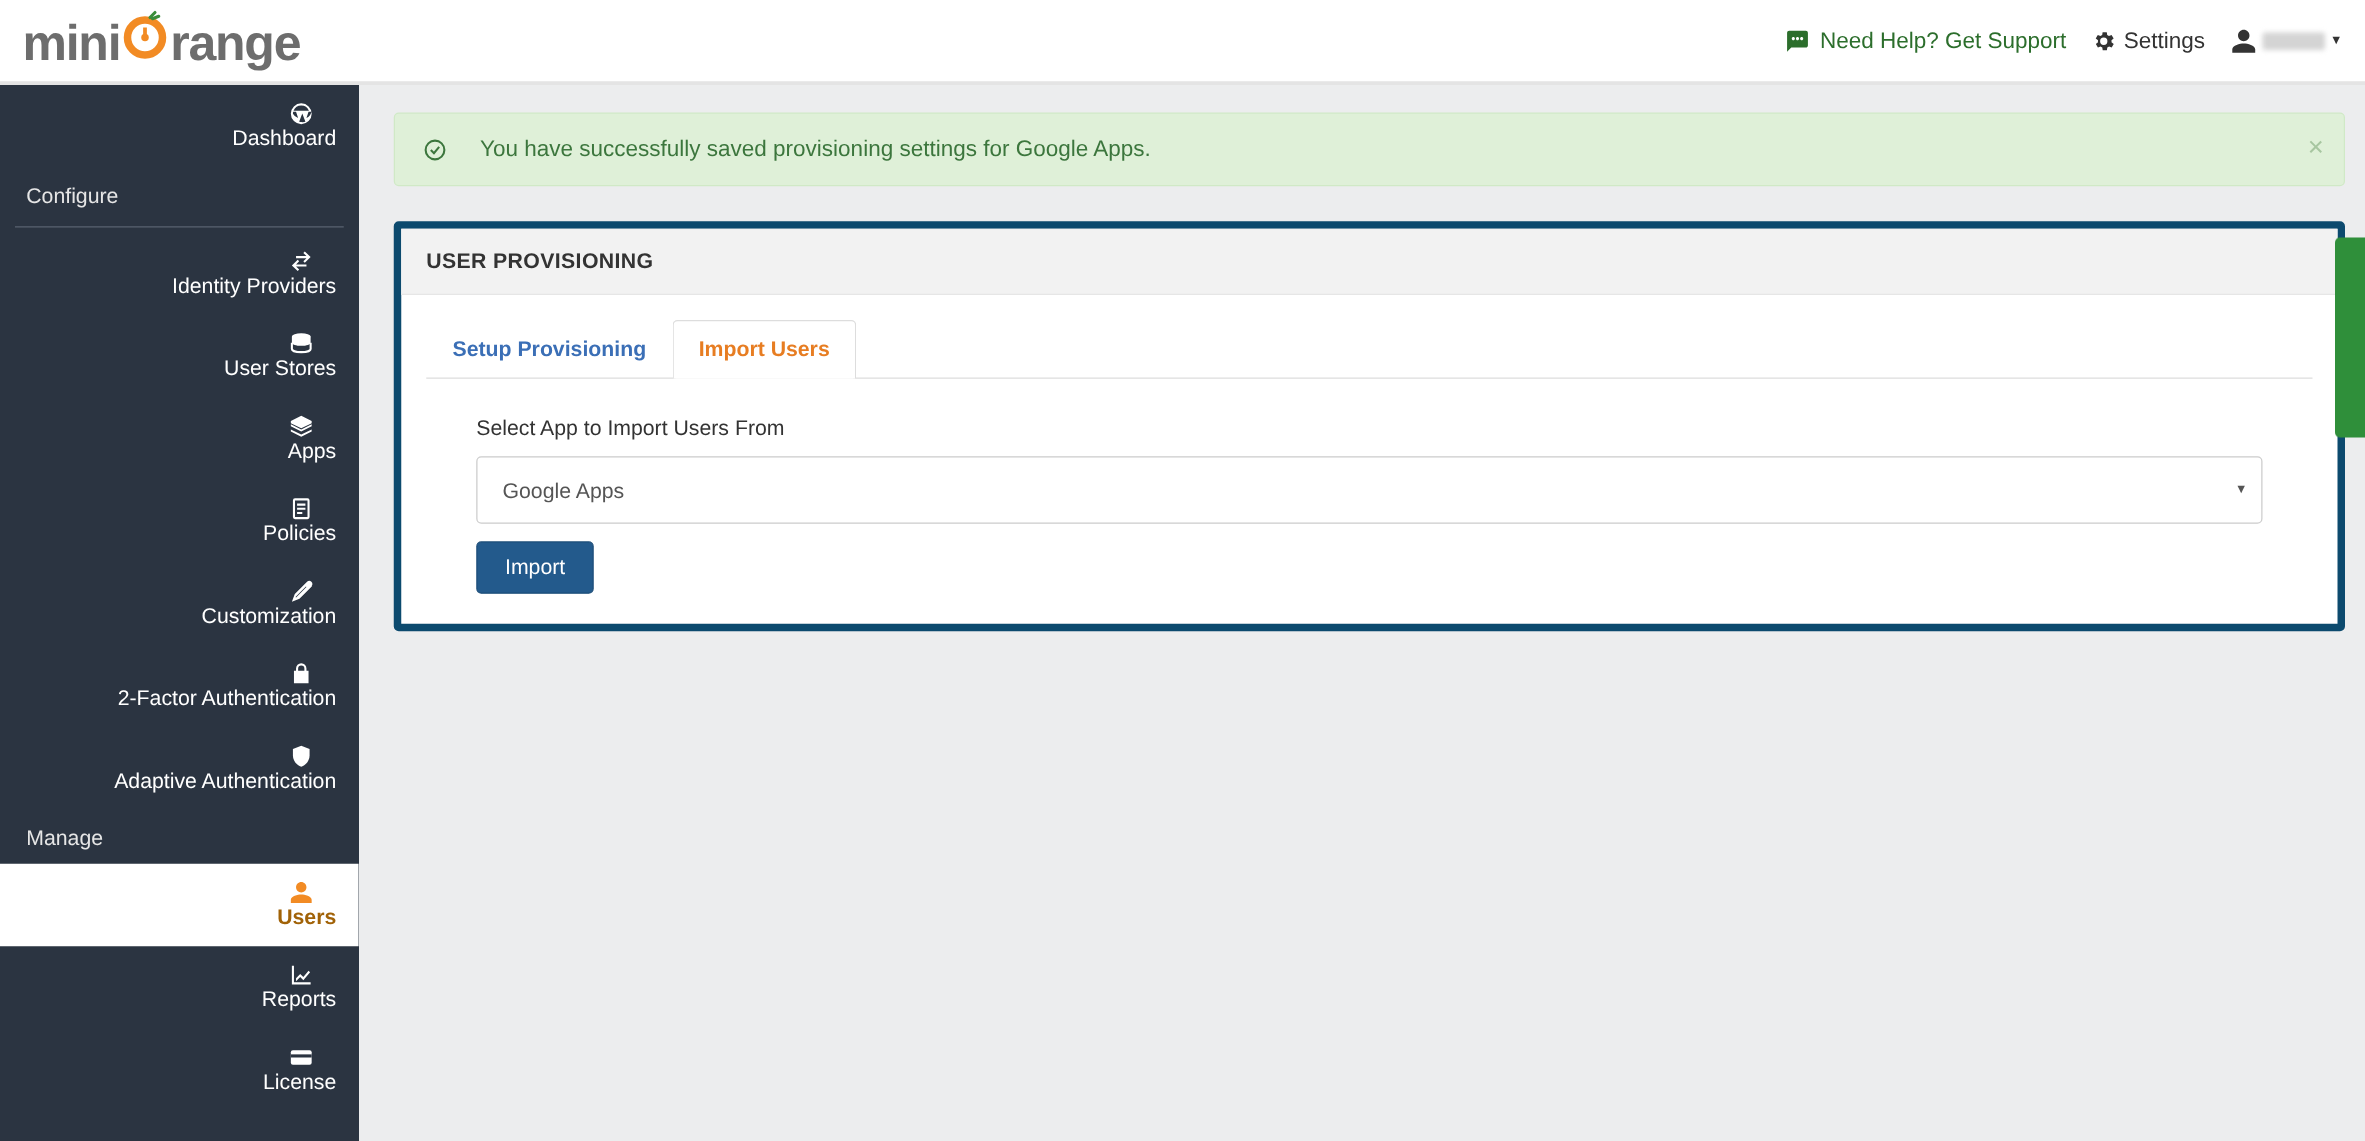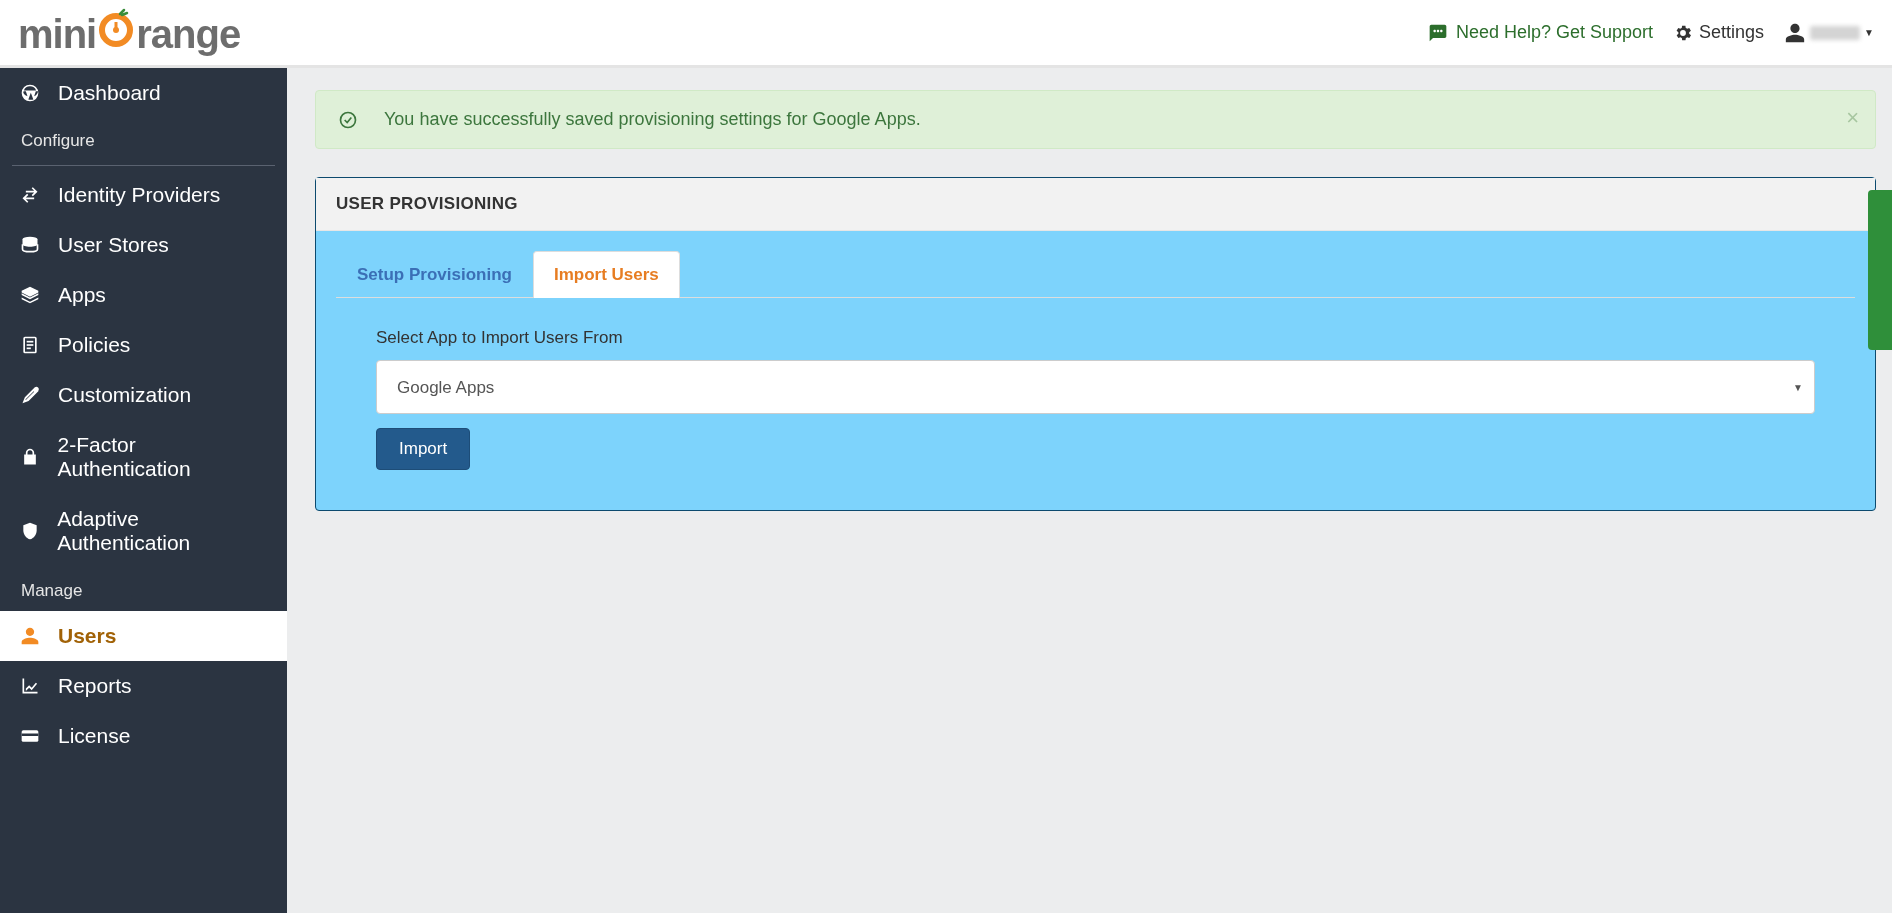--- a/index.html
+++ b/index.html
@@ -92,26 +92,27 @@
   top: 68px;
   left: 0;
   width: 287px;
   bottom: 0;
   background: #2b3441;
   color: #fff;
   overflow-y: auto;
 }
 .sidebar-item {
   display: flex;
-  align-items: center;
+  align-items: flex-end;
   padding: 13px 18px;
-  font-size: 21px;
+  font-size: 17px;
   color: #fff;
   text-decoration: none;
   cursor: pointer;
+  flex-direction: column;
 }
 .sidebar-item .sicon {
   width: 24px;
   display: inline-flex;
   justify-content: center;
   margin-right: 16px;
   font-size: 18px;
 }
 .sidebar-item.active {
   background: #fff;
@@ -153,35 +154,35 @@
   position: absolute;
   right: 16px;
   top: 14px;
   color: #a7c6a0;
   font-size: 22px;
   cursor: pointer;
   background: none;
   border: none;
 }
 .panel {
-  background: #7dd3fc;
-  border: 1px solid #0c4a6e;
+  background: #ffffff;
+  border: 6px solid #0c4a6e;
   border-radius: 4px;
 }
 .panel-header {
   padding: 16px 20px;
   background: #f2f2f2;
   border-bottom: 1px solid #e6e6e6;
   font-size: 17px;
   font-weight: 700;
   color: #333;
   letter-spacing: 0.3px;
 }
 .panel-body {
-  padding: 20px 20px 40px 20px;
+  padding: 20px 20px 24px 20px;
 }
 .tabs {
   border-bottom: 1px solid #ddd;
   display: flex;
 }
 .tab {
   padding: 13px 20px;
   font-size: 17px;
   font-weight: 600;
   color: #3b6fb6;

